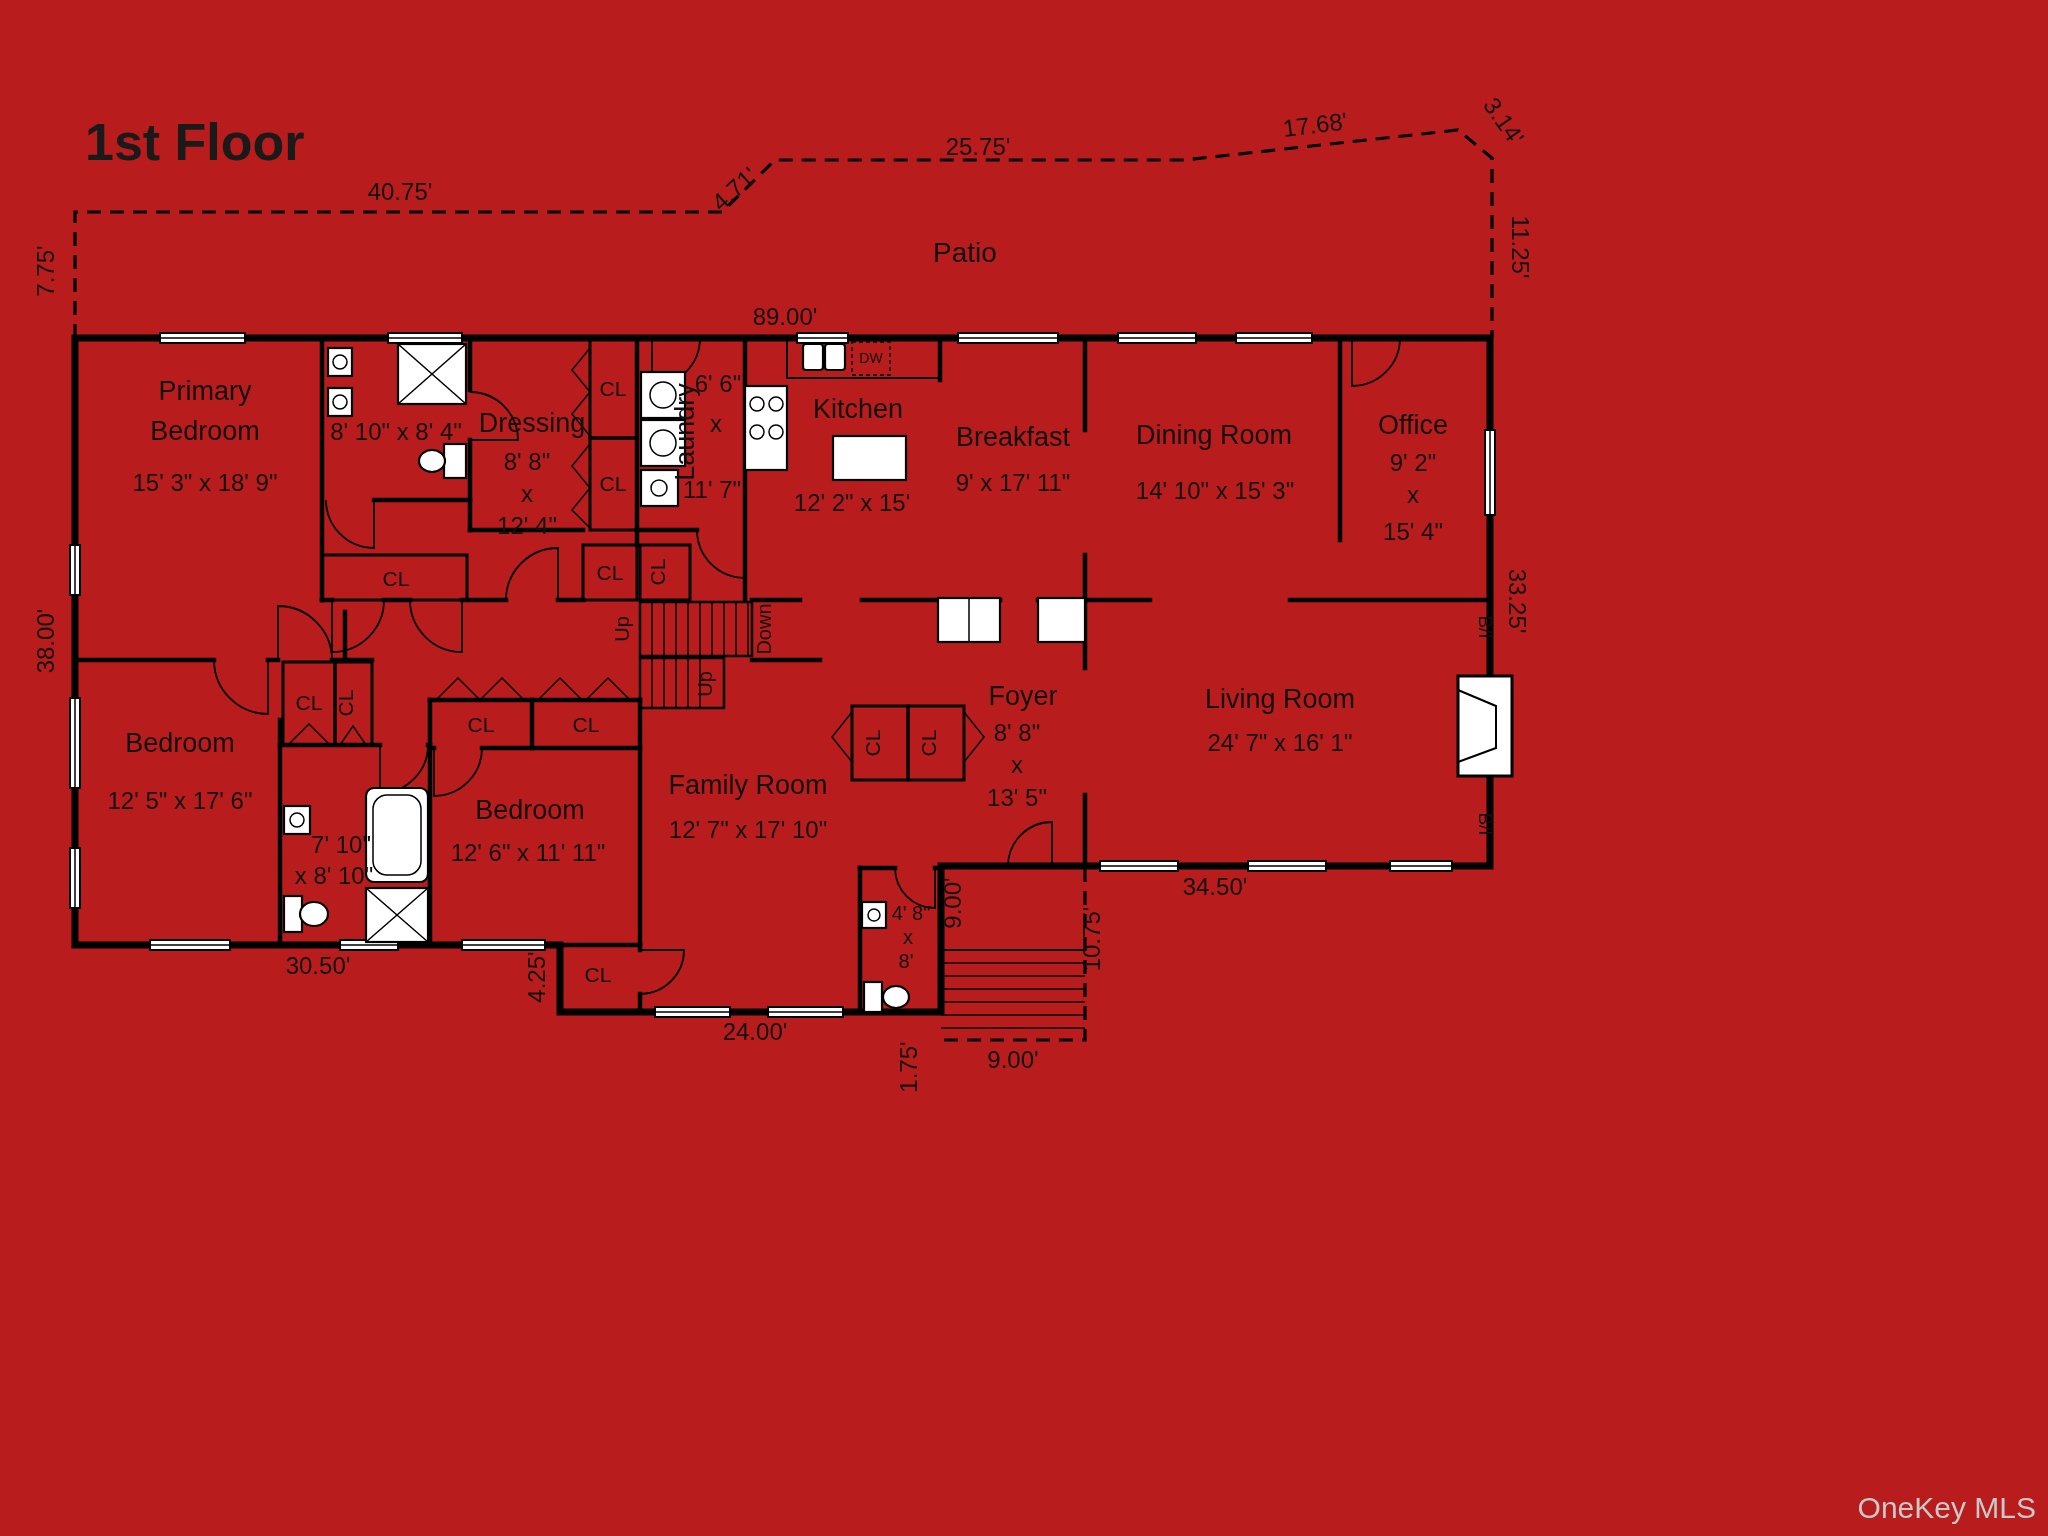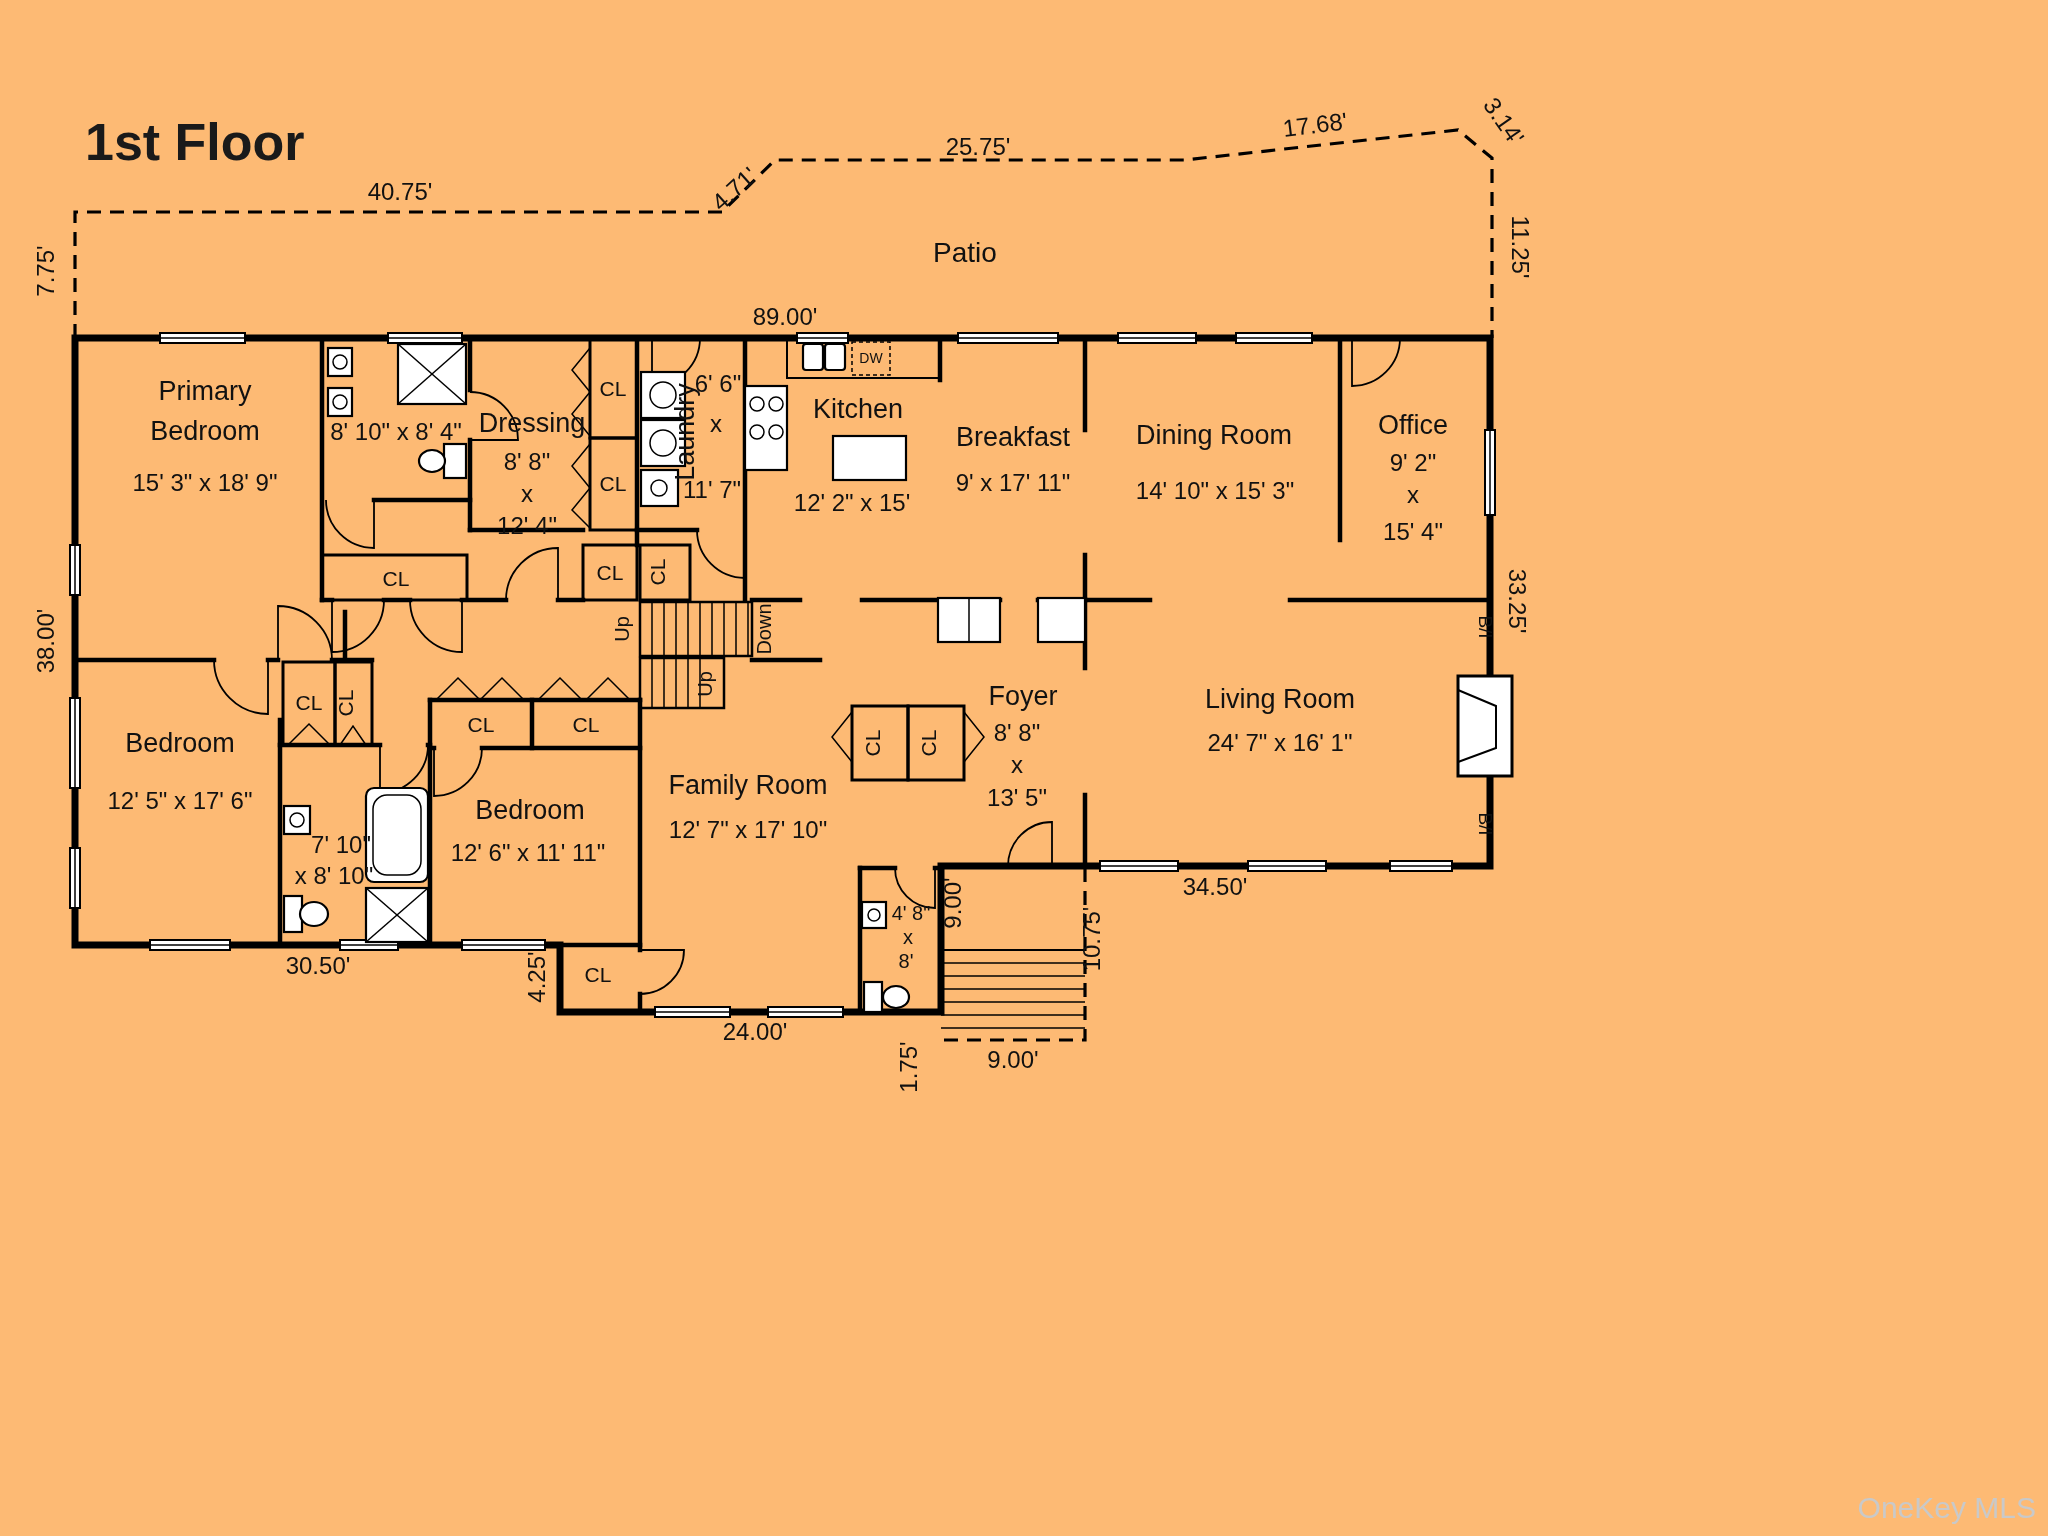--- a/index.html
+++ b/index.html
@@ -1,16 +1,16 @@
 <!DOCTYPE html>
 <html><head>
 <meta charset="utf-8">
 <style>
   html,body{margin:0;padding:0;background:#ffffff;}
-  .page{width:2048px;height:1536px;position:relative;background:#fdba74;overflow:hidden;
+  .page{width:2048px;height:1536px;position:relative;background:#b91c1c;overflow:hidden;
         font-family:"Liberation Sans", sans-serif;}
   svg{display:block;}
   text{fill:#111111;font-family:"Liberation Sans", sans-serif;}
   .title{font-size:52px;font-weight:bold;fill:#1a1a1a;}
   .room{font-size:27px;}
   .dims{font-size:24px;}
   .dims-sm{font-size:20px;}
   .cl{font-size:21px;}
   .updown{font-size:20px;}
   .bi{font-size:19px;}

